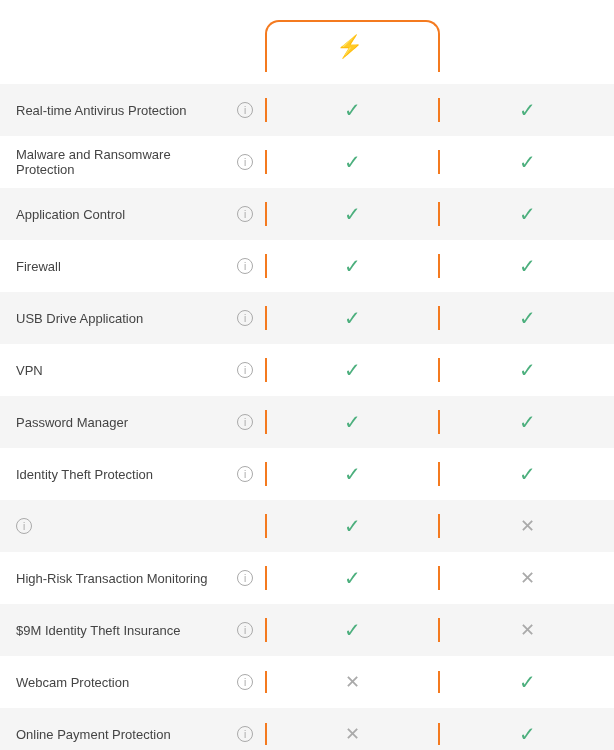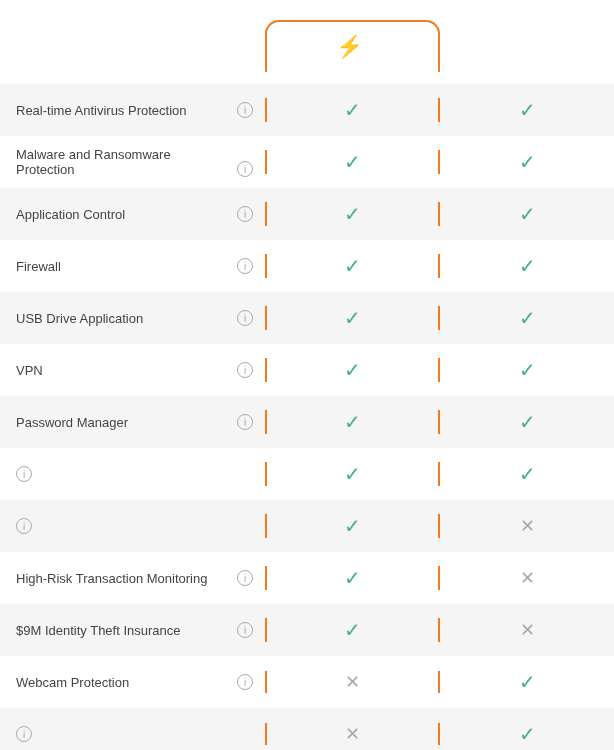--- a/index.html
+++ b/index.html
@@ -72,21 +72,21 @@
     .data-row:nth-child(odd) {
       background: #f5f5f5;
     }
     .data-row:nth-child(even) {
       background: #fff;
     }
 
     .feature-cell {
       flex: 0 0 265px;
       display: flex;
-      align-items: flex-end;
+      align-items: center;
       gap: 8px;
       padding: 8px 12px 8px 16px;
     }
 
     .feature-name {
       font-size: 13px;
       color: #444;
       flex: 1;
     }
 
@@ -227,20 +227,21 @@
     </div>
     <div class="value-cell ultraav-cell">
       <span class="check">✓</span>
     </div>
     <div class="value-cell">
       <span class="check">✓</span>
     </div>
   </div>
       <div class="data-row">
     <div class="feature-cell">
+      <span class="feature-name">Identity Theft Protection</span>
       <div class="info-icon">i</div>
     </div>
     <div class="value-cell ultraav-cell">
       <span class="check">✓</span>
     </div>
     <div class="value-cell">
       <span class="check">✓</span>
     </div>
   </div>
       <div class="data-row">
@@ -285,20 +286,21 @@
     </div>
     <div class="value-cell ultraav-cell">
       <span class="cross">✕</span>
     </div>
     <div class="value-cell">
       <span class="check">✓</span>
     </div>
   </div>
       <div class="data-row">
     <div class="feature-cell">
+      <span class="feature-name">Online Payment Protection</span>
       <div class="info-icon">i</div>
     </div>
     <div class="value-cell ultraav-cell">
       <span class="cross">✕</span>
     </div>
     <div class="value-cell">
       <span class="check">✓</span>
     </div>
   </div>
     </div>

